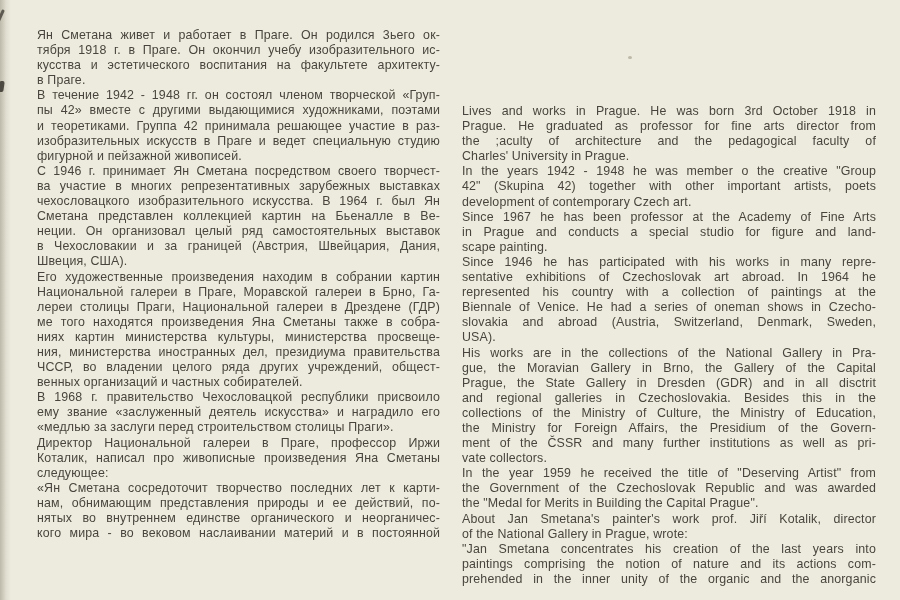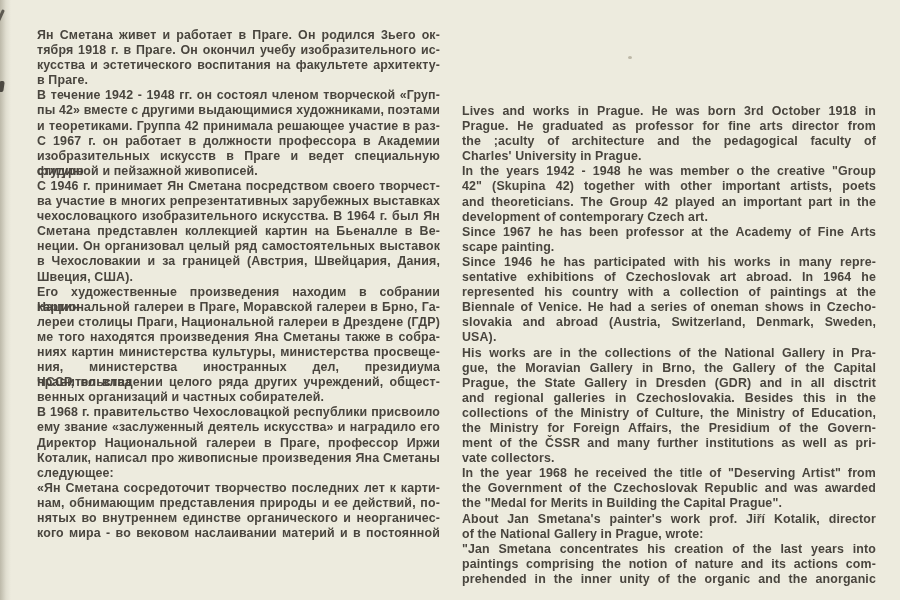--- a/index.html
+++ b/index.html
@@ -15,21 +15,20 @@
   }
   .page {
     position: relative;
     width: 900px;
     height: 600px;
     background:
       radial-gradient(ellipse at 70% 20%, rgba(255,255,255,0.35), rgba(255,255,255,0) 60%),
       linear-gradient(95deg, #e6e3d4 0%, #edebdf 3%, #eeecdf 55%, #ecead c 100%);
     background-color: #edebde;
     overflow: hidden;
-    font-weight: bold;
   }
   
   .page-edge {
     position: absolute;
     left: 0; top: 0;
     width: 11px; height: 600px;
     background: linear-gradient(to right, rgba(110,104,84,0.38), rgba(110,104,84,0.10) 55%, rgba(110,104,84,0) 100%);
   }
   .edge-mark-1 {
     position: absolute;
@@ -94,74 +93,74 @@
   <div class="speck"></div>
 
   <div class="col col-left">
       <div class="line j">Ян Сметана живет и работает в Праге. Он родился 3ьего ок-</div>
       <div class="line j">тября 1918 г. в Праге. Он окончил учебу изобразительного ис-</div>
       <div class="line j">кусства и эстетического воспитания на факультете архитекту-</div>
       <div class="line">в Праге.</div>
       <div class="line j">В течение 1942 - 1948 гг. он состоял членом творческой «Груп-</div>
       <div class="line j">пы 42» вместе с другими выдающимися художниками, поэтами</div>
       <div class="line j">и теоретиками. Группа 42 принимала решающее участие в раз-</div>
-      <div class="line j">С 1967 г. он работает в должности профессора в Академии</div>
       <div class="line j">изобразительных искусств в Праге и ведет специальную студию</div>
       <div class="line">фигурной и пейзажной живописей.</div>
       <div class="line j">С 1946 г. принимает Ян Сметана посредством своего творчест-</div>
       <div class="line j">ва участие в многих репрезентативных зарубежных выставках</div>
       <div class="line j">чехословацкого изобразительного искусства. В 1964 г. был Ян</div>
       <div class="line j">Сметана представлен коллекцией картин на Бьеналле в Ве-</div>
       <div class="line j">неции. Он организовал целый ряд самостоятельных выставок</div>
       <div class="line j">в Чехословакии и за границей (Австрия, Швейцария, Дания,</div>
       <div class="line">Швеция, США).</div>
       <div class="line j">Его художественные произведения находим в собрании картин</div>
       <div class="line j">Национальной галереи в Праге, Моравской галереи в Брно, Га-</div>
       <div class="line j">лереи столицы Праги, Национальной галереи в Дрездене (ГДР)</div>
       <div class="line j">ме того находятся произведения Яна Сметаны также в собра-</div>
       <div class="line j">ниях картин министерства культуры, министерства просвеще-</div>
       <div class="line j">ния, министерства иностранных дел, президиума правительства</div>
       <div class="line j">ЧССР, во владении целого ряда других учреждений, общест-</div>
       <div class="line">венных организаций и частных собирателей.</div>
       <div class="line j">В 1968 г. правительство Чехословацкой республики присвоило</div>
       <div class="line j">ему звание «заслуженный деятель искусства» и наградило его</div>
+      <div class="line">«медлью за заслуги перед строительством столицы Праги».</div>
       <div class="line j">Директор Национальной галереи в Праге, профессор Иржи</div>
       <div class="line j">Коталик, написал про живописные произведения Яна Сметаны</div>
       <div class="line">следующее:</div>
       <div class="line j">«Ян Сметана сосредоточит творчество последних лет к карти-</div>
       <div class="line j">нам, обнимающим представления природы и ее действий, по-</div>
       <div class="line j">нятых во внутреннем единстве органического и неорганичес-</div>
       <div class="line j">кого мира - во вековом наслаивании материй и в постоянной</div>
     </div>
   <div class="col col-right">
       <div class="line j">Lives and works in Prague. He was born 3rd October 1918 in</div>
       <div class="line j">Prague. He graduated as professor for fine arts director from</div>
       <div class="line j">the ;aculty of architecture and the pedagogical faculty of</div>
       <div class="line">Charles' University in Prague.</div>
       <div class="line j">In the years 1942 - 1948 he was member o the creative "Group</div>
       <div class="line j">42" (Skupina 42) together with other important artists, poets</div>
-      <div class="line j">and theoreticians. The Group 42 played an important part in the</div>
       <div class="line">development of contemporary Czech art.</div>
       <div class="line j">Since 1967 he has been professor at the Academy of Fine Arts</div>
+      <div class="line j">in Prague and conducts a special studio for figure and land-</div>
       <div class="line">scape painting.</div>
       <div class="line j">Since 1946 he has participated with his works in many repre-</div>
       <div class="line j">sentative exhibitions of Czechoslovak art abroad. In 1964 he</div>
       <div class="line j">represented his country with a collection of paintings at the</div>
       <div class="line j">Biennale of Venice. He had a series of oneman shows in Czecho-</div>
       <div class="line j">slovakia and abroad (Austria, Switzerland, Denmark, Sweden,</div>
       <div class="line">USA).</div>
       <div class="line j">His works are in the collections of the National Gallery in Pra-</div>
       <div class="line j">gue, the Moravian Gallery in Brno, the Gallery of the Capital</div>
       <div class="line j">Prague, the State Gallery in Dresden (GDR) and in all disctrit</div>
       <div class="line j">and regional galleries in Czechoslovakia. Besides this in the</div>
       <div class="line j">collections of the Ministry of Culture, the Ministry of Education,</div>
       <div class="line j">the Ministry for Foreign Affairs, the Presidium of the Govern-</div>
       <div class="line j">ment of the ČSSR and many further institutions as well as pri-</div>
       <div class="line">vate collectors.</div>
-      <div class="line j">In the year 1968 he received the title of "Deserving Artist" from</div>
+      <div class="line j">In the year 1959 he received the title of "Deserving Artist" from</div>
       <div class="line j">the Government of the Czechoslovak Republic and was awarded</div>
       <div class="line">the "Medal for Merits in Building the Capital Prague".</div>
       <div class="line j">About Jan Smetana's painter's work prof. Jiří Kotalik, director</div>
       <div class="line">of the National Gallery in Prague, wrote:</div>
       <div class="line j">"Jan Smetana concentrates his creation of the last years into</div>
       <div class="line j">paintings comprising the notion of nature and its actions com-</div>
       <div class="line j">prehended in the inner unity of the organic and the anorganic</div>
     </div>
 </div>
 

